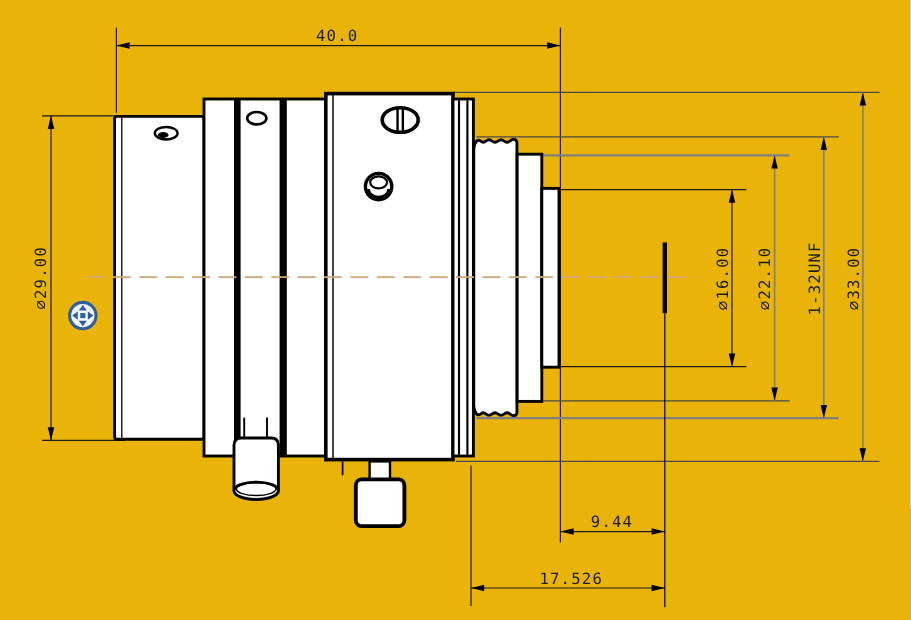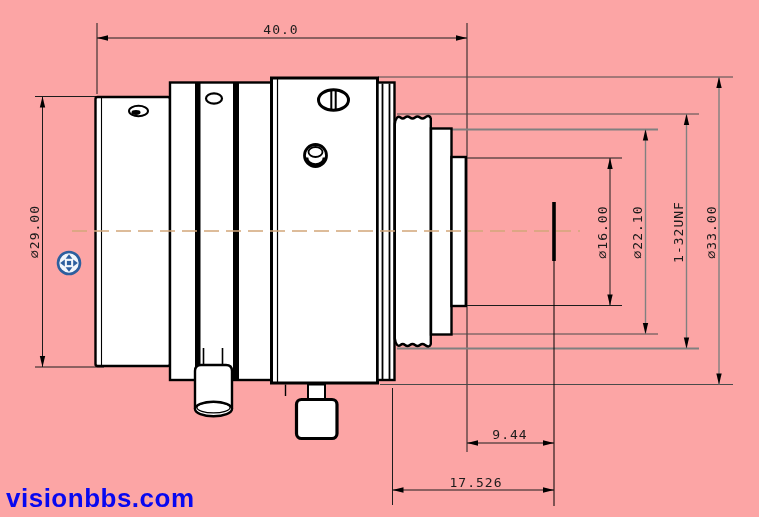--- a/index.html
+++ b/index.html
@@ -1,16 +1,16 @@
 <!DOCTYPE html>
 <html><head>
 <meta charset="utf-8">
 <style>
   html,body{margin:0;padding:0;background:#ffffff;}
-  .canvas{position:relative;width:759px;height:517px;background:#fca5a5;overflow:hidden;
+  .canvas{position:relative;width:759px;height:517px;background:#eab308;overflow:hidden;
           font-family:"DejaVu Sans Mono",monospace;}
   svg{position:absolute;left:0;top:0;}
   .dim-text{font-family:"DejaVu Sans Mono",monospace;font-size:13px;fill:#1c1c1c;letter-spacing:1px;}
   .wm{position:absolute;left:6px;color:#0808f0;font-weight:bold;
       font-family:"Liberation Sans","DejaVu Sans",sans-serif;line-height:1;}
   .wm1{top:459px;font-size:22px;letter-spacing:1px;}
   .wm2{top:485px;font-size:26px;letter-spacing:0.5px;}
 </style>
 </head>
 <body>
@@ -165,14 +165,13 @@
   <g>
     <circle cx="69" cy="263" r="11" fill="#f2f6fb" stroke="#2d5f9e" stroke-width="2.6"></circle>
     <rect x="66.9" y="260.9" width="4.2" height="4.2" fill="#2d5f9e"></rect>
     <polygon points="69,254.2 65.6,258.8 72.4,258.8" fill="#2d5f9e"></polygon>
     <polygon points="69,271.8 65.6,267.2 72.4,267.2" fill="#2d5f9e"></polygon>
     <polygon points="60.2,263 64.8,259.6 64.8,266.4" fill="#2d5f9e"></polygon>
     <polygon points="77.8,263 73.2,259.6 73.2,266.4" fill="#2d5f9e"></polygon>
   </g>
 </svg>
 
-<div class="wm wm2">visionbbs.com</div>
 </div>
 
 </body></html>

